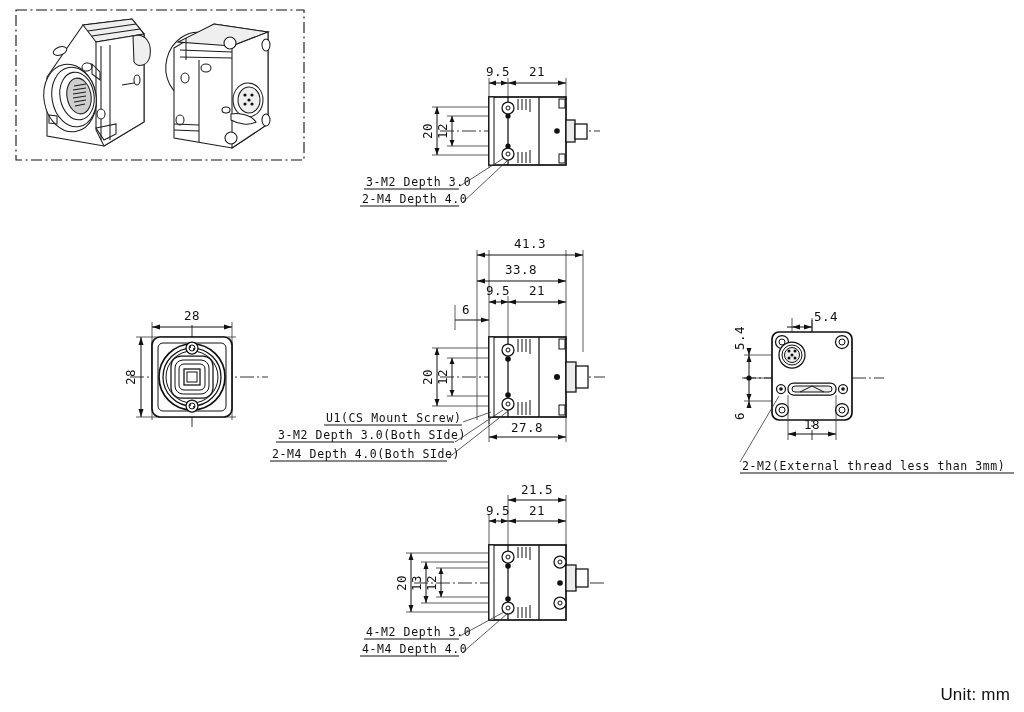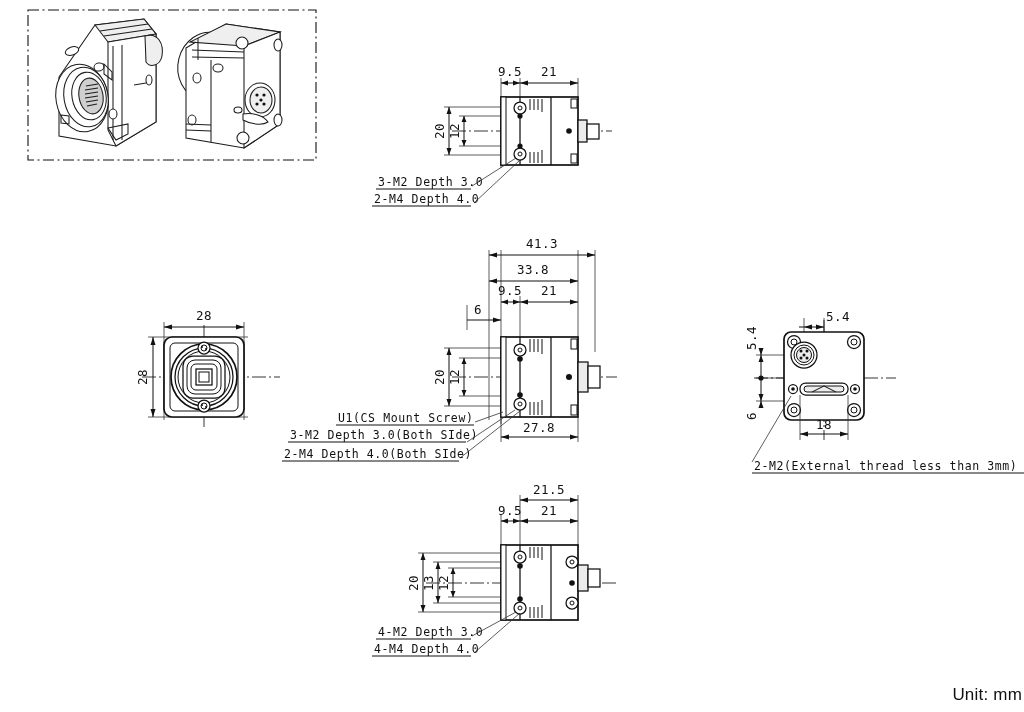--- a/index.html
+++ b/index.html
@@ -1,21 +1,21 @@
 <!DOCTYPE html>
 <html><head>
 <meta charset="utf-8">
 <style>
   html,body{margin:0;padding:0;background:#ffffff;}
   body{
     width:1024px;height:712px;position:relative;overflow:hidden;
     font-family:"DejaVu Sans Mono", monospace;
     color:#1a1a1a;
   }
-  .stage{position:absolute;left:12px;top:0;width:900px;height:712px;}
+  .stage{position:absolute;left:0;top:0;width:900px;height:712px;}
   svg.board{position:absolute;left:0;top:0;width:1024px;height:712px;}
 
   .dimtxt{font-family:"DejaVu Sans Mono", monospace;font-size:12.5px;fill:#111;letter-spacing:0.5px;}
   .notetxt{font-family:"DejaVu Sans Mono", monospace;font-size:11.5px;fill:#111;letter-spacing:0.6px;}
   .unittxt{font-family:"Liberation Sans", sans-serif;font-size:17px;fill:#111;letter-spacing:0.2px;}
 
   .ln{stroke:#111;fill:none;stroke-width:1;}
   .ln-th{stroke:#111;fill:none;stroke-width:1.7;}
   .ln-md{stroke:#111;fill:none;stroke-width:1.25;}
   .ln-thin{stroke:#333;fill:none;stroke-width:0.8;}

